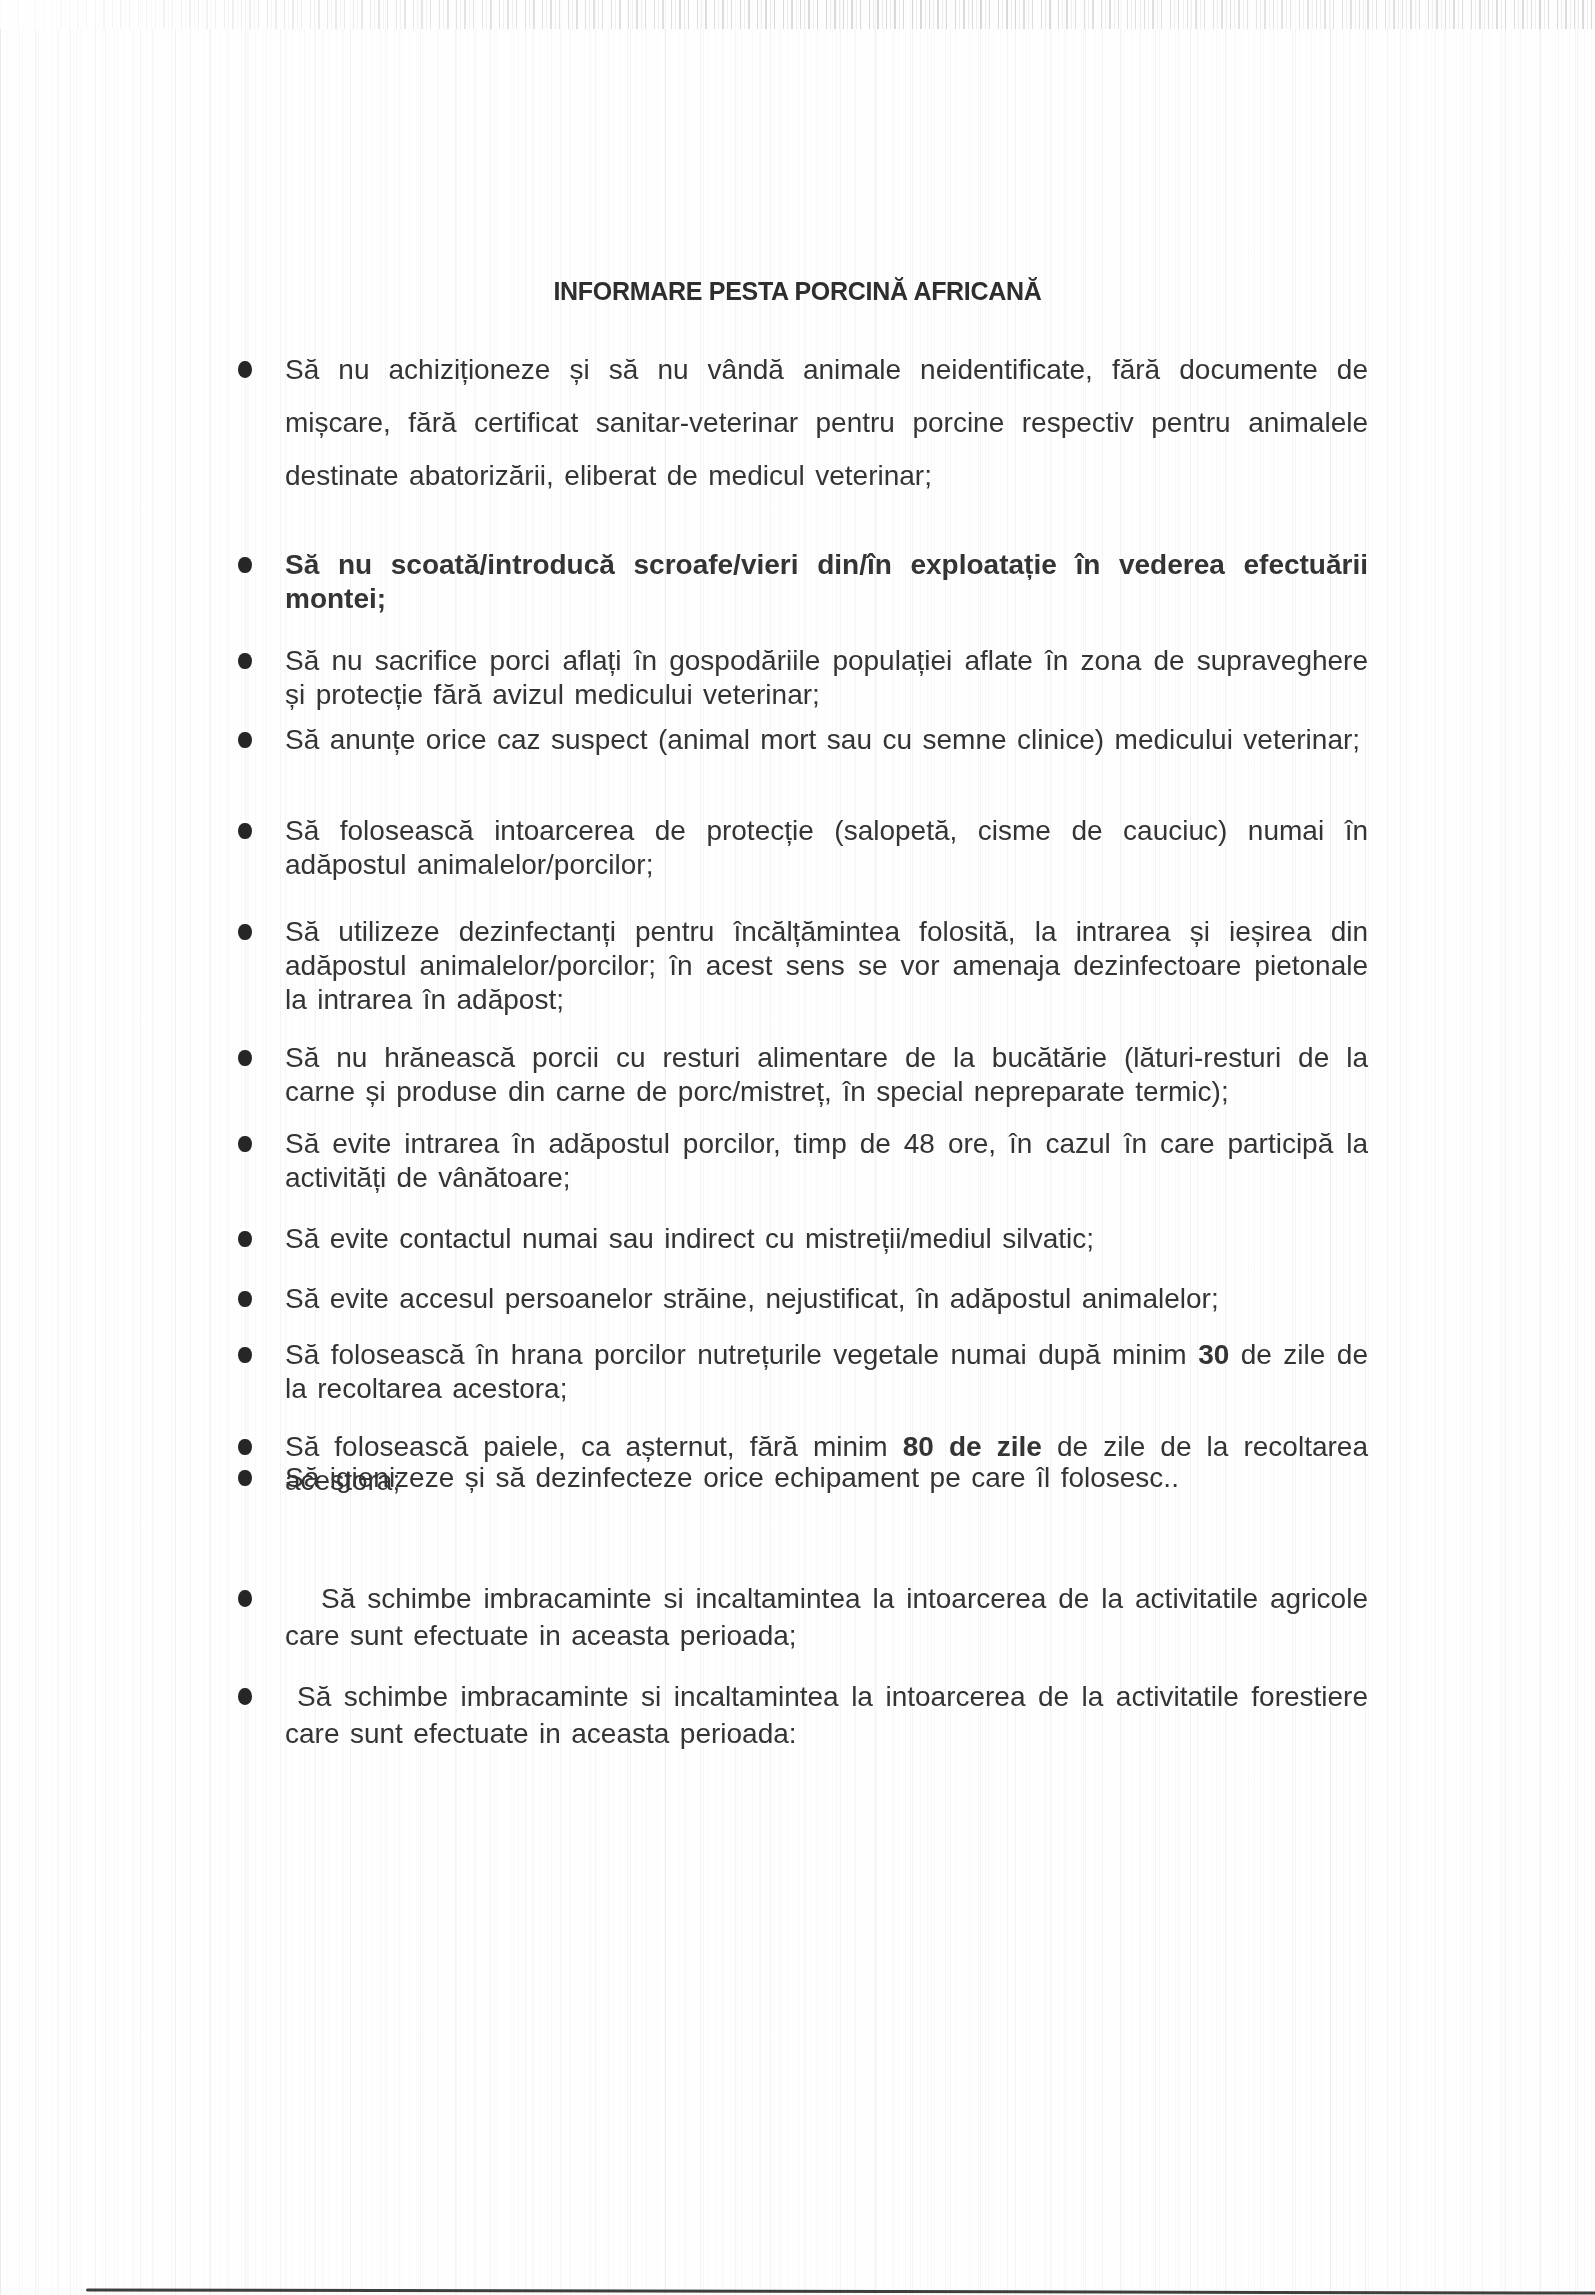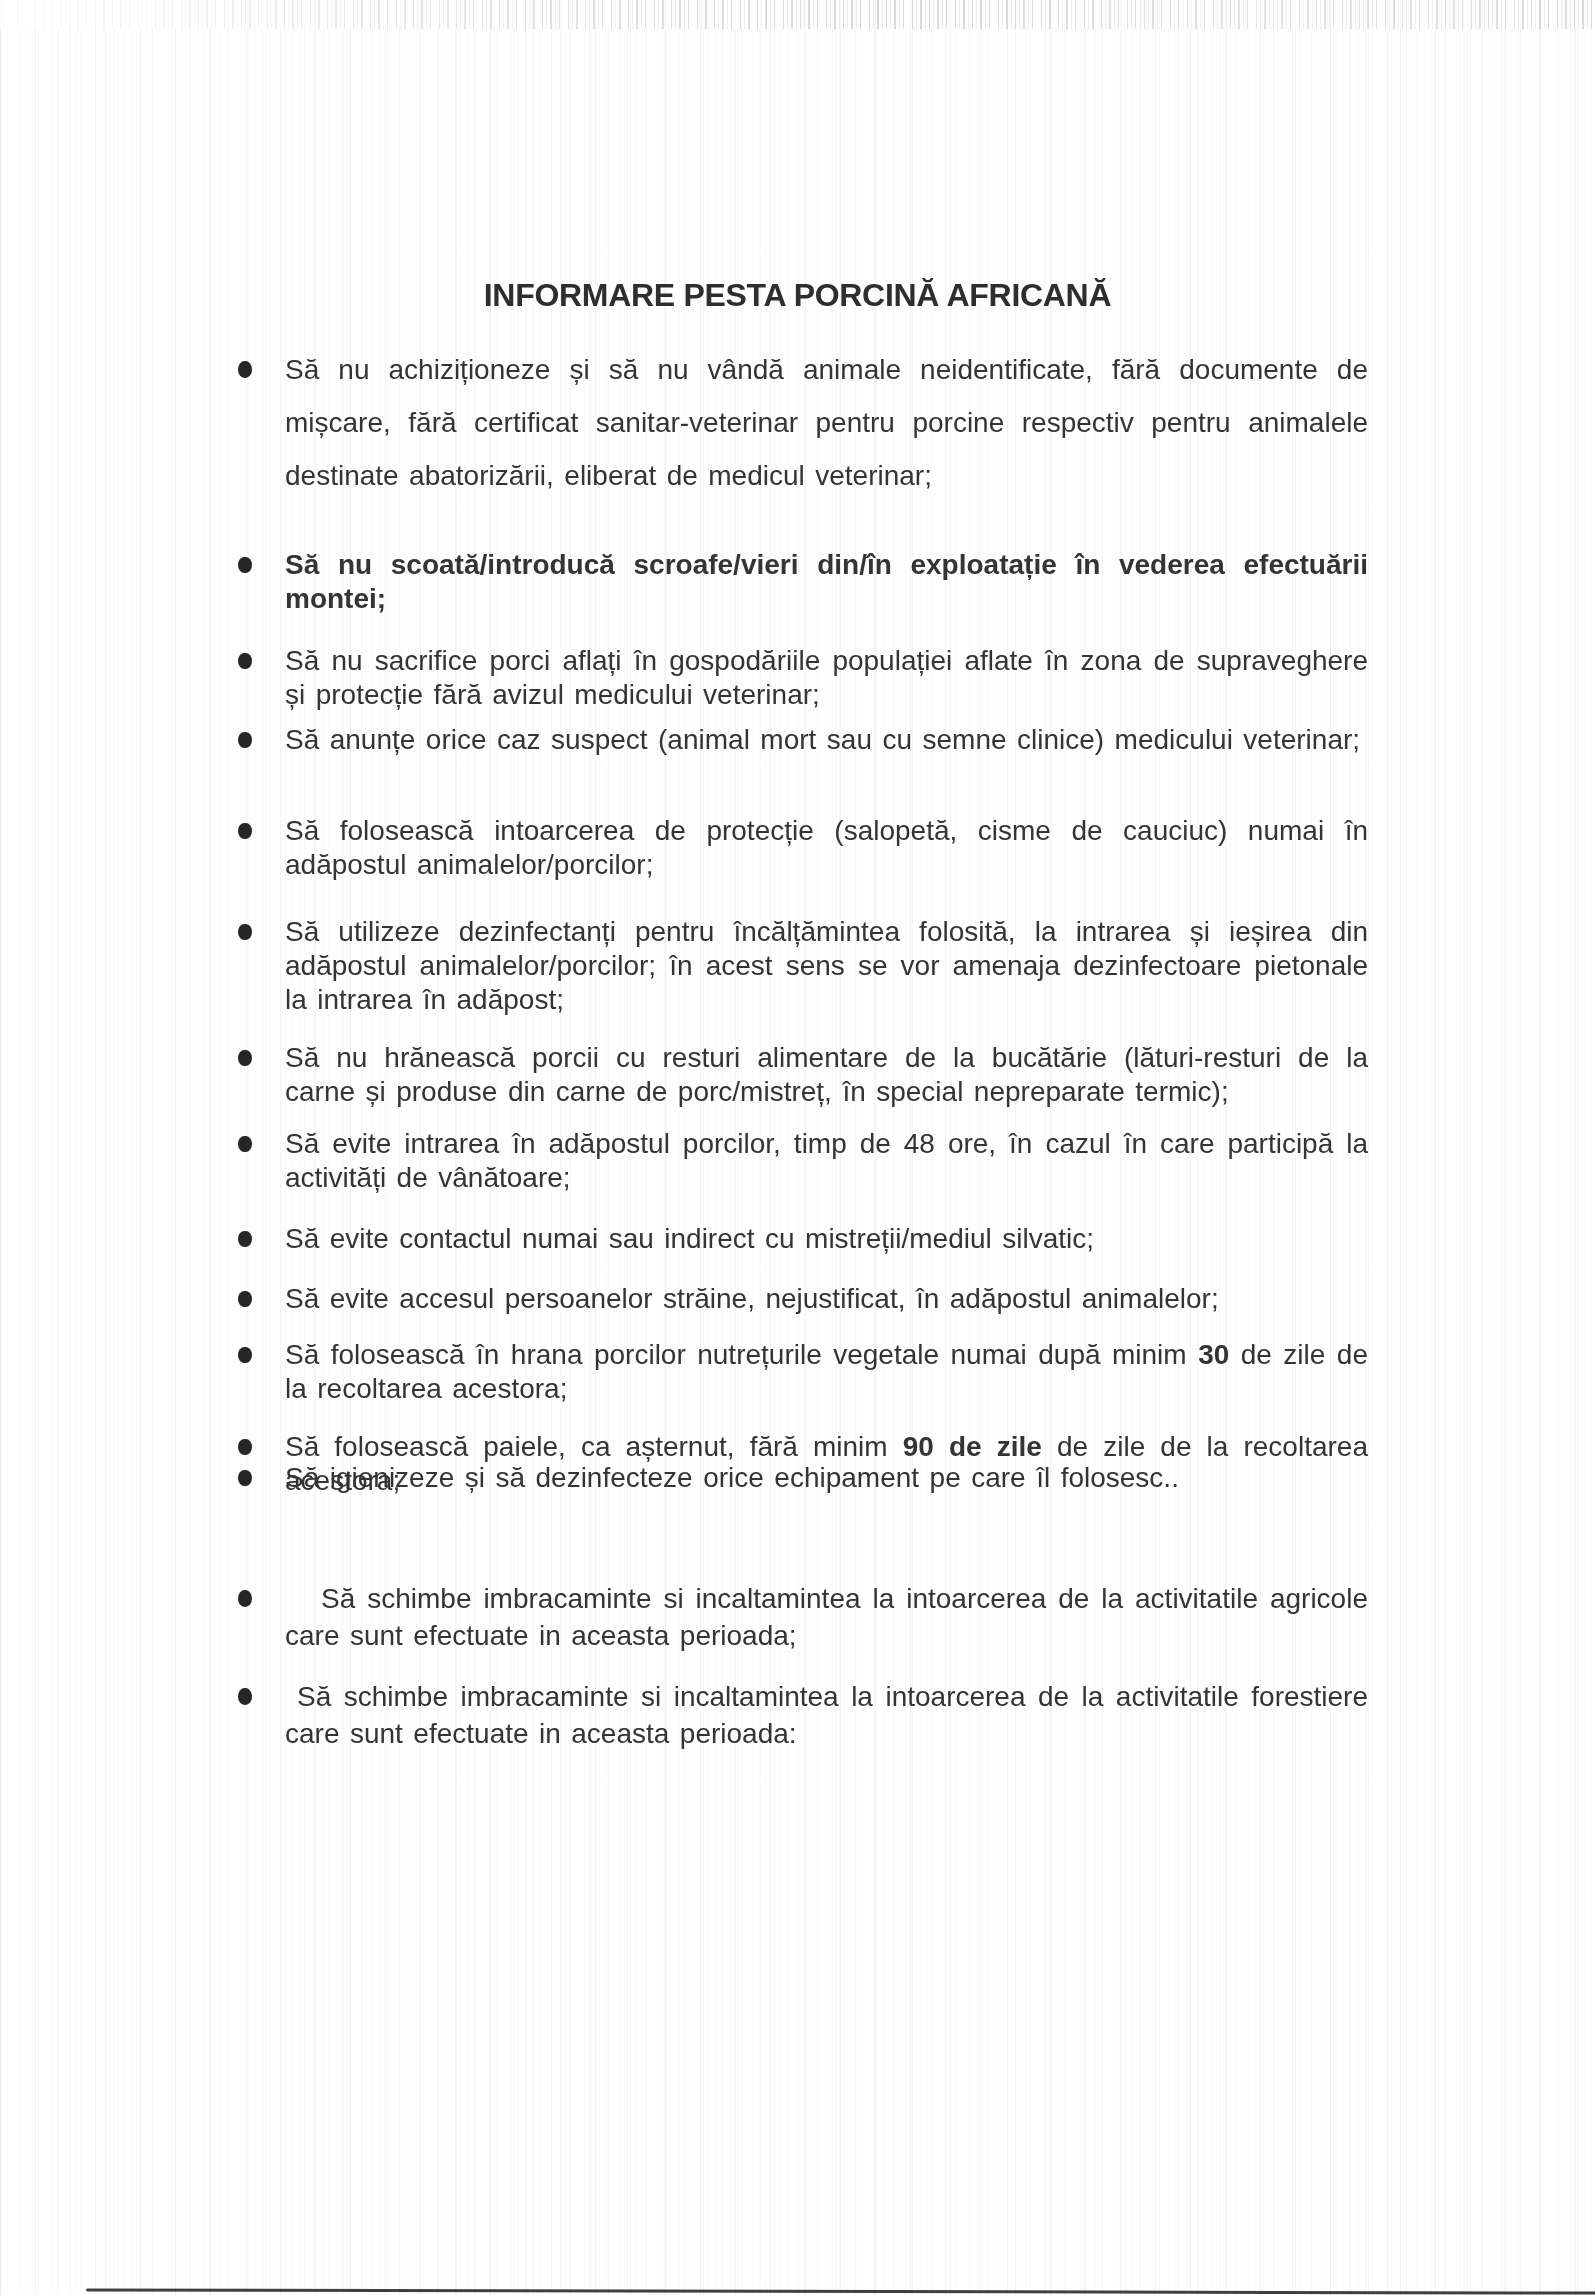--- a/index.html
+++ b/index.html
@@ -51,21 +51,21 @@
     transform: rotate(0.12deg);
     pointer-events: none;
   }
   .title {
     position: absolute;
     top: 277px;
     left: 0;
     width: 100%;
     margin: 0;
     text-align: center;
-    font-size: 32px;
+    font-size: 25px;
     font-weight: bold;
     letter-spacing: -0.3px;
     color: #2e2e2e;
   }
   .bullets {
     margin: 0;
     padding: 0;
     list-style: none;
   }
   .bullet {
@@ -161,21 +161,21 @@
       <li class="bullet">
         <span class="dot"></span>
         <p class="text"><span>Să evite accesul persoanelor străine, nejustificat, în adăpostul animalelor;</span></p>
       </li>
       <li class="bullet">
         <span class="dot"></span>
         <p class="text"><span>Să folosească în hrana porcilor nutrețurile vegetale numai după minim </span><span class="b">30</span><span> de zile de la recoltarea acestora;</span></p>
       </li>
       <li class="bullet">
         <span class="dot"></span>
-        <p class="text"><span>Să folosească paiele, ca așternut, fără minim </span><span class="b">90 de zile</span><span> de zile de la recoltarea acestora;</span></p>
+        <p class="text"><span>Să folosească paiele, ca așternut, fără minim </span><span class="b">80 de zile</span><span> de zile de la recoltarea acestora;</span></p>
       </li>
       <li class="bullet">
         <span class="dot"></span>
         <p class="text"><span>Să igienizeze și să dezinfecteze orice echipament pe care îl folosesc..</span></p>
       </li>
       <li class="bullet">
         <span class="dot"></span>
         <p class="text"><span>Să schimbe imbracaminte si incaltamintea la intoarcerea de la activitatile agricole care sunt efectuate in aceasta perioada;</span></p>
       </li>
       <li class="bullet">

